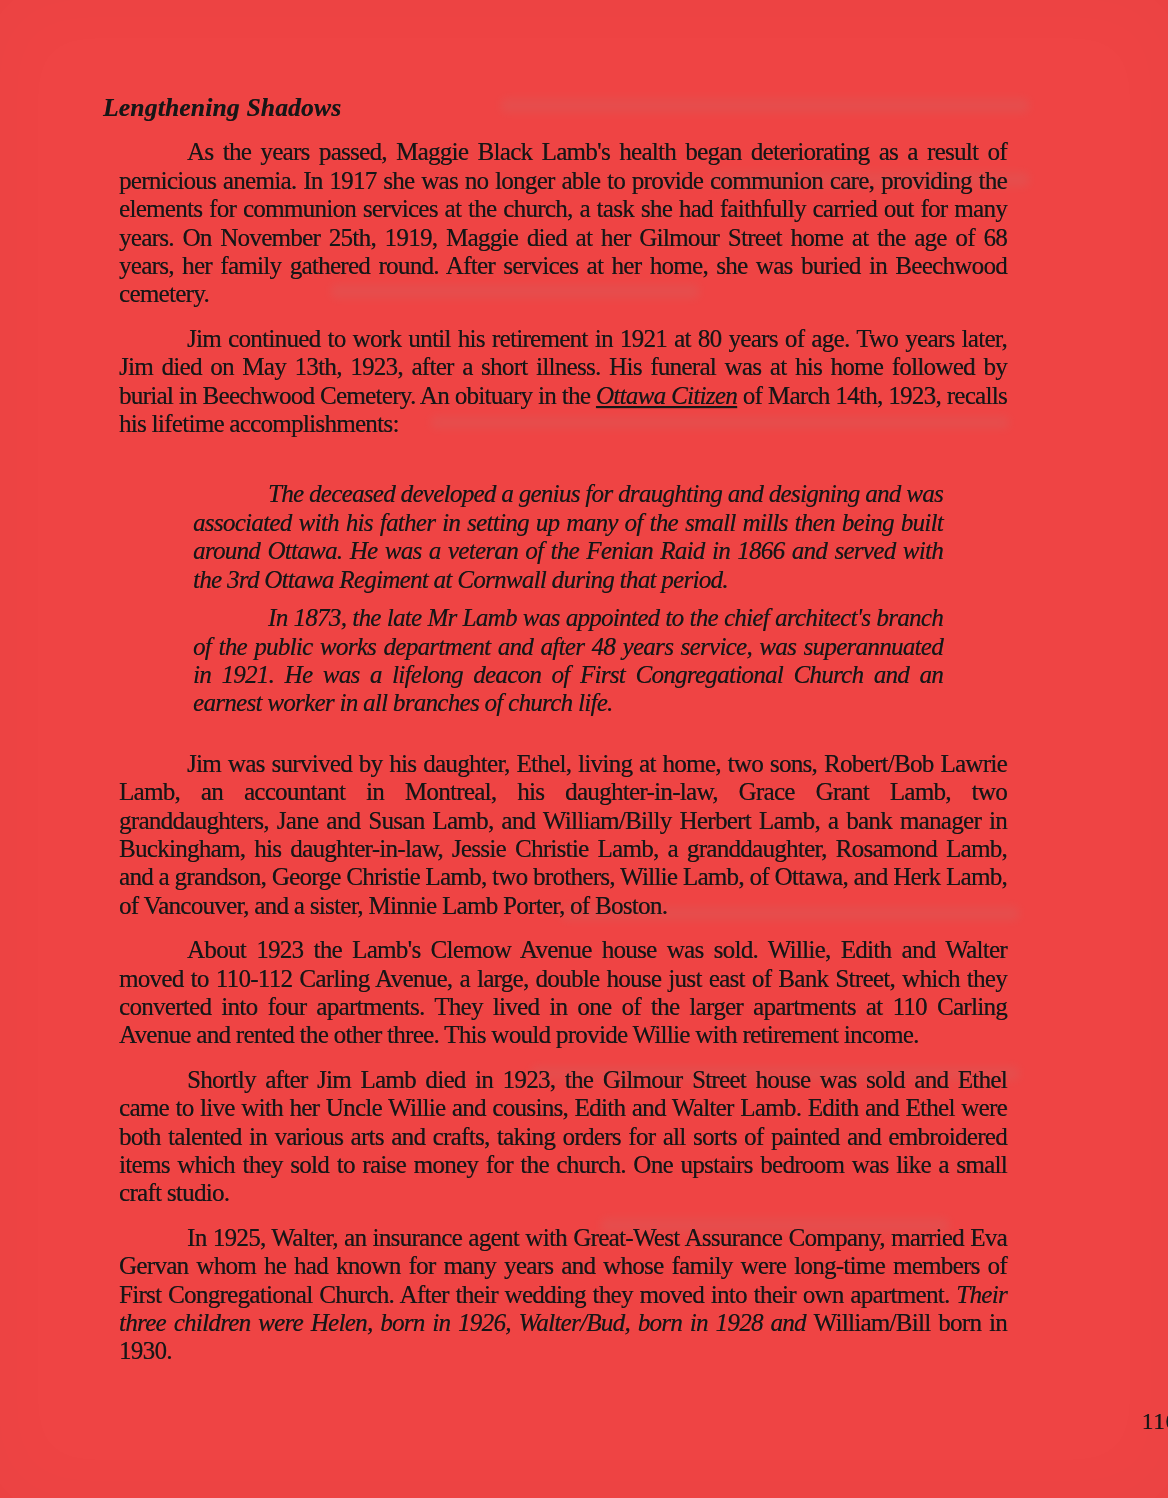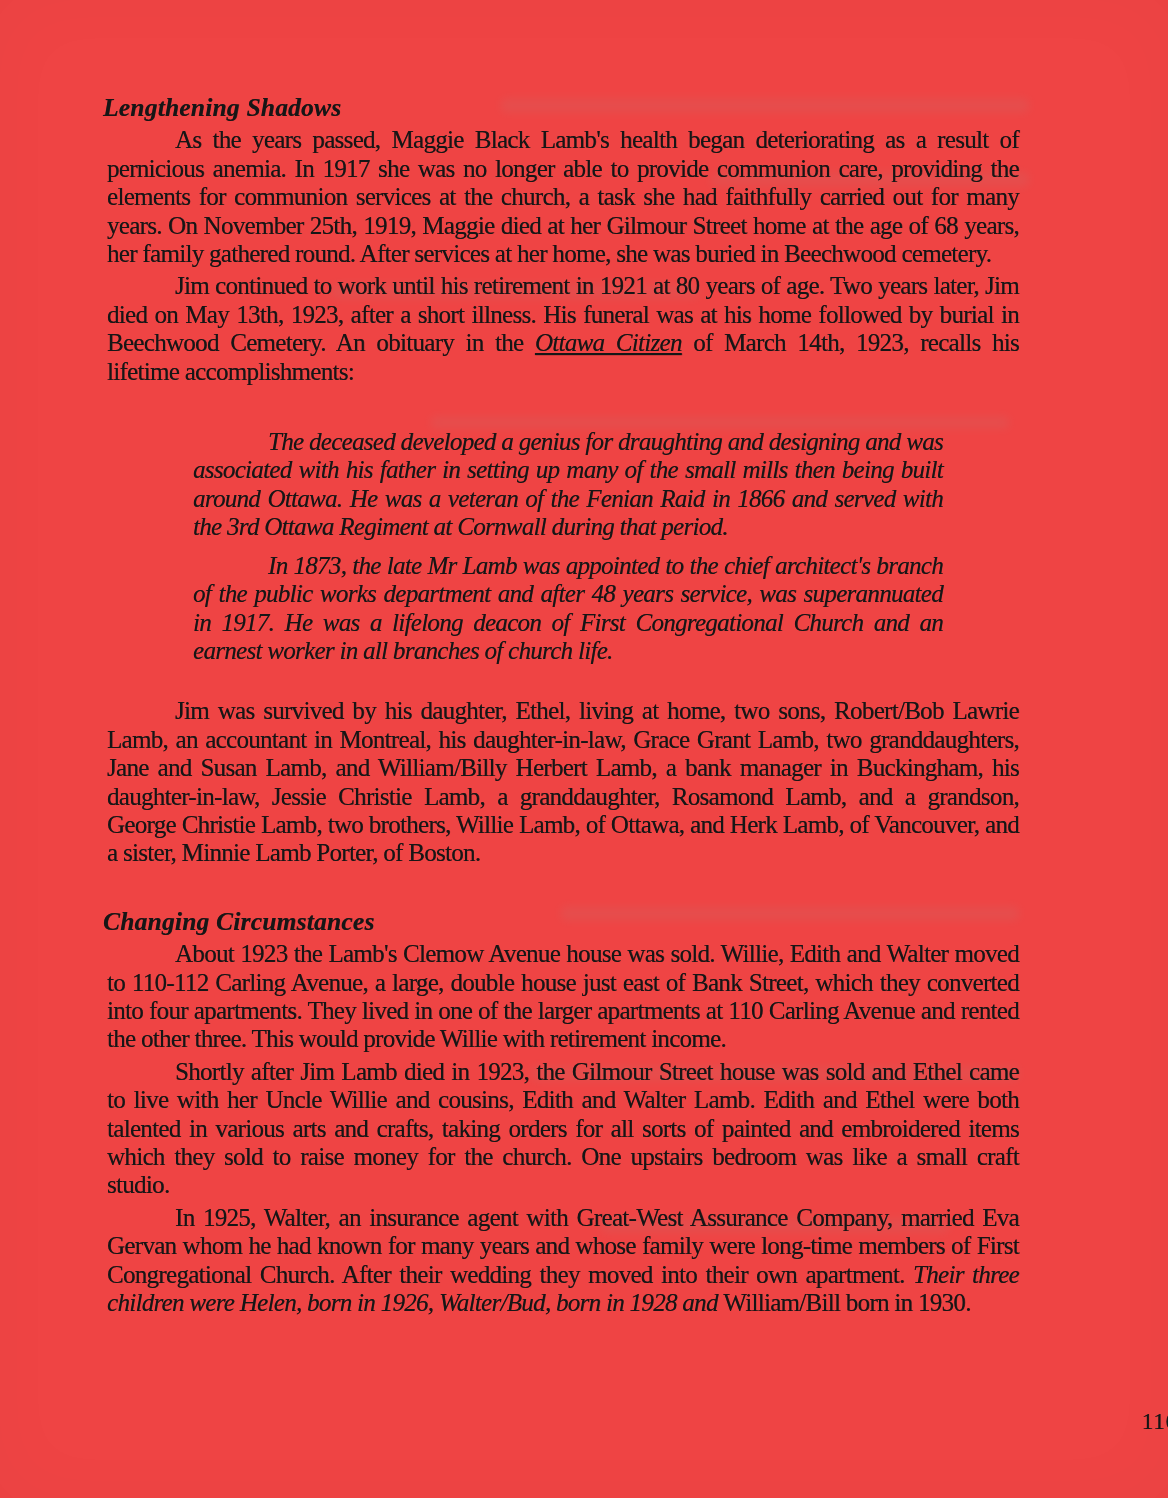--- a/index.html
+++ b/index.html
@@ -34,21 +34,21 @@
     line-height: 28.4px;
     font-weight: 700;
     font-style: italic;
     letter-spacing: 0.2px;
     text-align: left;
   }
   .heading-gap {
     margin-top: 40px;
   }
   .body-para {
-    margin: 4px;
+    margin: 16px;
     text-indent: 68px;
   }
   .obituary {
     margin: 42px 70px 32px 80px;
     font-style: italic;
   }
   .obituary p {
     margin: 10px;
     text-indent: 75px;
   }
@@ -105,26 +105,25 @@
   <main class="content">
 
     <h2 class="section-heading">Lengthening Shadows</h2>
 
     <p class="body-para">As the years passed, Maggie Black Lamb's health began deteriorating as a result of pernicious anemia.  In 1917 she was no longer able to provide communion care, providing the elements for communion services at the church, a task she had faithfully carried out for many years. On November 25th, 1919, Maggie died at her Gilmour Street home at the age of 68 years, her family gathered round.  After services at her home, she was buried in Beechwood cemetery.</p>
 
     <p class="body-para"><span>Jim continued to work until his retirement in 1921 at 80 years of age. Two years later, Jim died on May 13th, 1923, after a short illness.  His funeral was at his home followed by burial in Beechwood Cemetery. An obituary in the </span><cite class="italic">Ottawa Citizen</cite><span> of March 14th, 1923, recalls his lifetime accomplishments:</span></p>
 
     <blockquote class="obituary">
       <p>The deceased developed a genius for draughting and designing and was associated with his father in setting up many of the small mills then being built around Ottawa.  He was a veteran of the Fenian Raid in 1866 and served with the 3rd Ottawa Regiment at Cornwall during that period.</p>
-      <p>In 1873, the late Mr Lamb was appointed to the chief architect's branch of the public works department and after 48 years service, was superannuated in 1917.  He was a lifelong deacon of First Congregational Church and an earnest worker in all branches of church life.</p>
+      <p>In 1873, the late Mr Lamb was appointed to the chief architect's branch of the public works department and after 48 years service, was superannuated in 1921.  He was a lifelong deacon of First Congregational Church and an earnest worker in all branches of church life.</p>
     </blockquote>
 
     <p class="body-para">Jim was survived by his daughter, Ethel, living at home, two sons, Robert/Bob Lawrie Lamb, an accountant in Montreal, his daughter-in-law, Grace Grant Lamb, two granddaughters, Jane and Susan Lamb, and William/Billy Herbert Lamb, a bank manager in Buckingham, his daughter-in-law, Jessie Christie Lamb, a granddaughter, Rosamond Lamb, and a grandson, George Christie Lamb, two brothers, Willie Lamb, of Ottawa, and Herk Lamb, of Vancouver, and a sister, Minnie Lamb Porter, of Boston.</p>
 
-    <h2 class="section-heading heading-gap">Changing Circumstances</h2>
 
     <p class="body-para">About 1923 the Lamb's Clemow Avenue house was sold. Willie, Edith and Walter moved to 110-112 Carling Avenue, a large, double house just east of Bank Street, which they converted into four apartments. They lived in one of the larger apartments at 110 Carling Avenue and rented the other three.  This would provide Willie with retirement income.</p>
 
     <p class="body-para">Shortly after Jim Lamb died in 1923, the Gilmour Street house was sold and Ethel came to live with her Uncle Willie and cousins, Edith and Walter Lamb.  Edith and Ethel were both talented in various arts and crafts, taking orders for all sorts of painted and embroidered items which they sold to raise money for the church. One upstairs bedroom was like a small craft studio.</p>
 
     <p class="body-para"><span>In 1925, Walter, an insurance agent with Great-West Assurance Company, married Eva Gervan whom he had known for many years and whose family were long-time members of First Congregational Church. After their wedding they moved into their own apartment.  </span><span class="italic">Their three children were Helen, born in 1926, Walter/Bud, born in 1928 and </span><span>William/Bill born in 1930.</span></p>
 
   </main>
 
   <div class="page-number">110</div>

